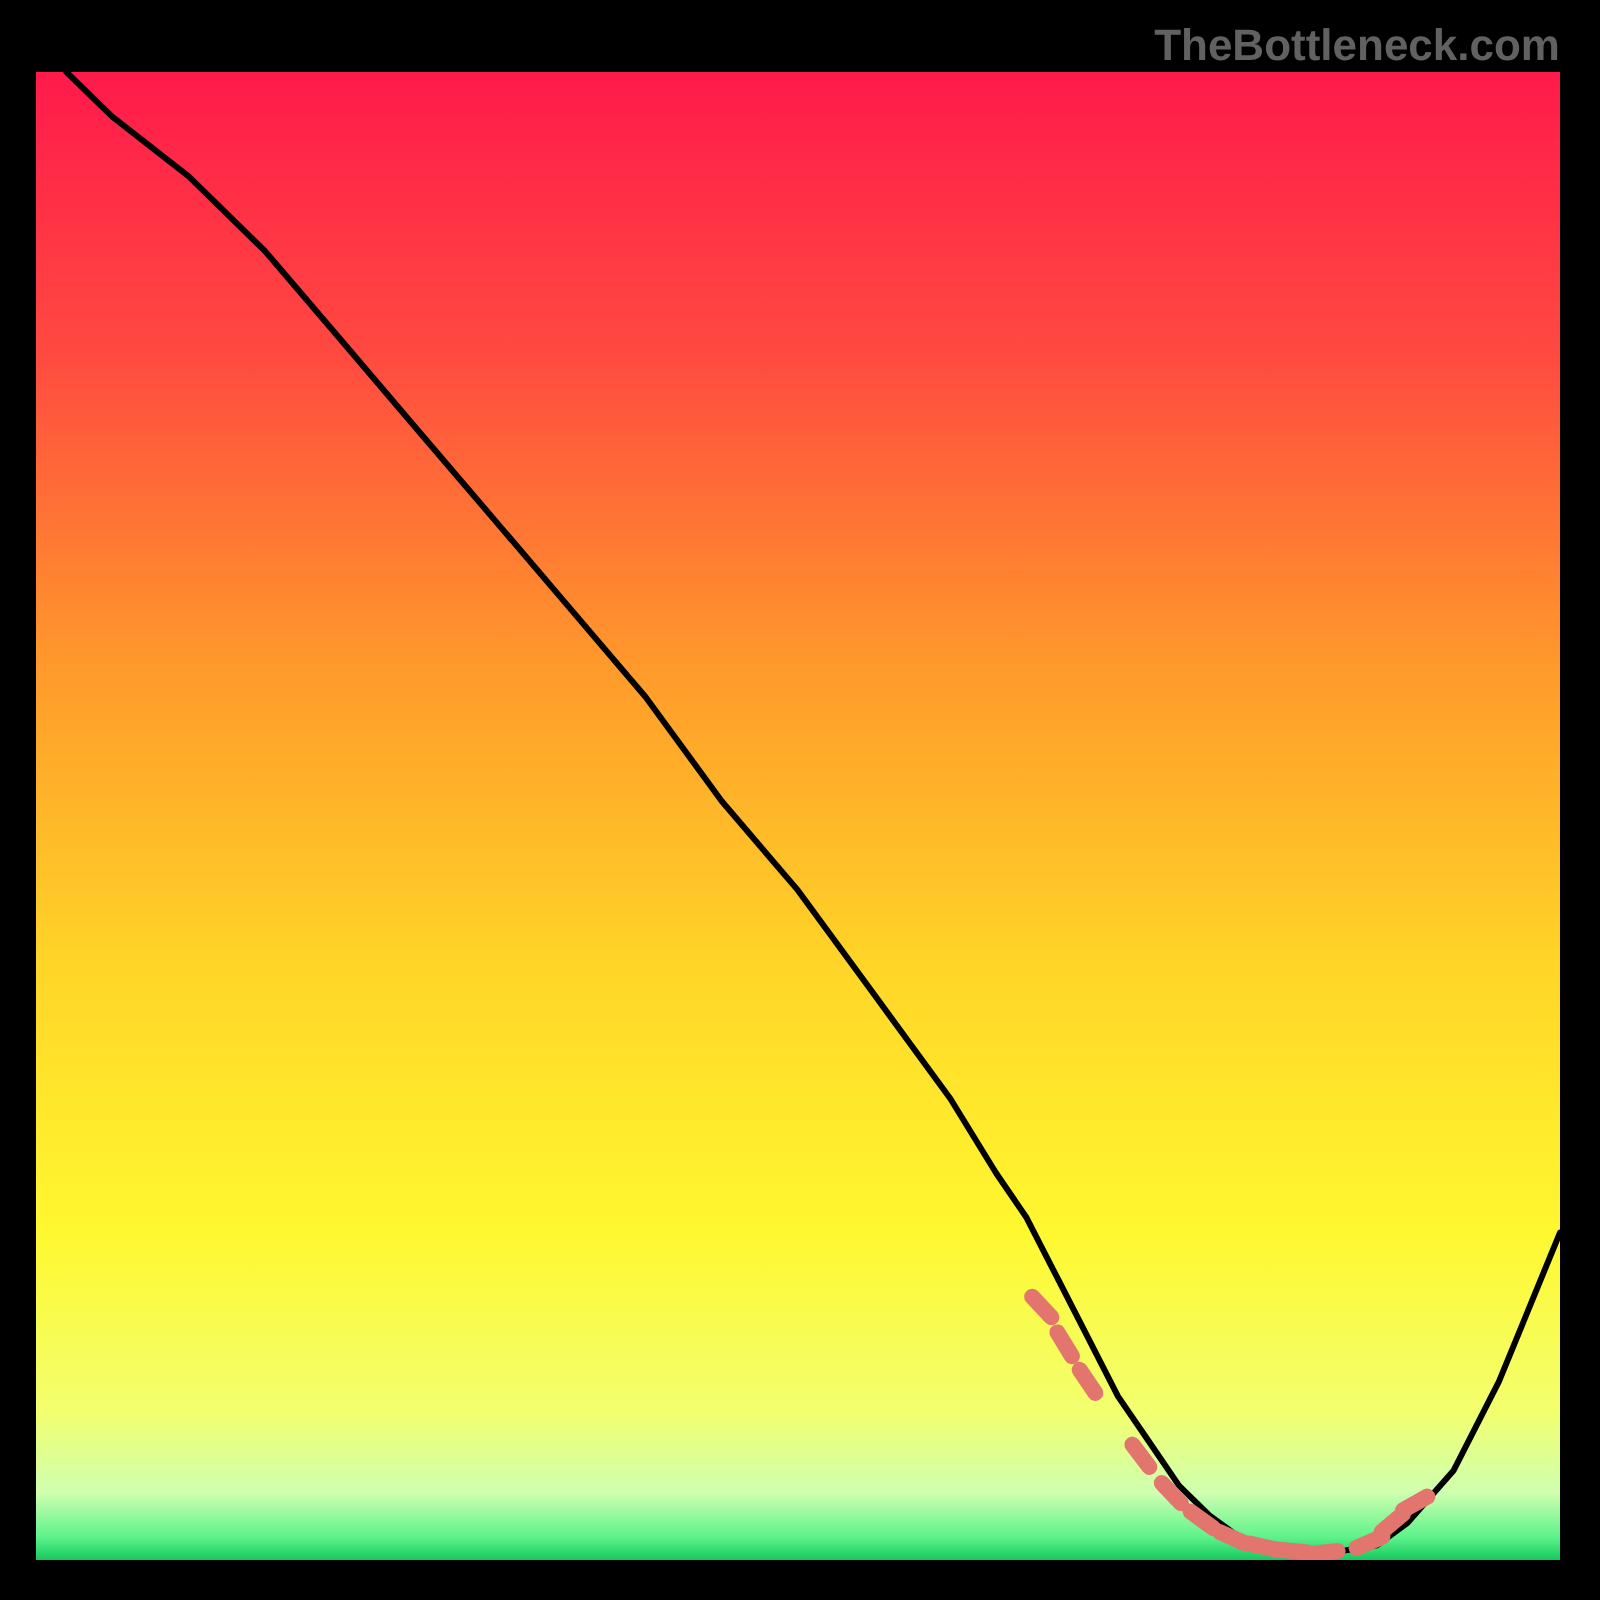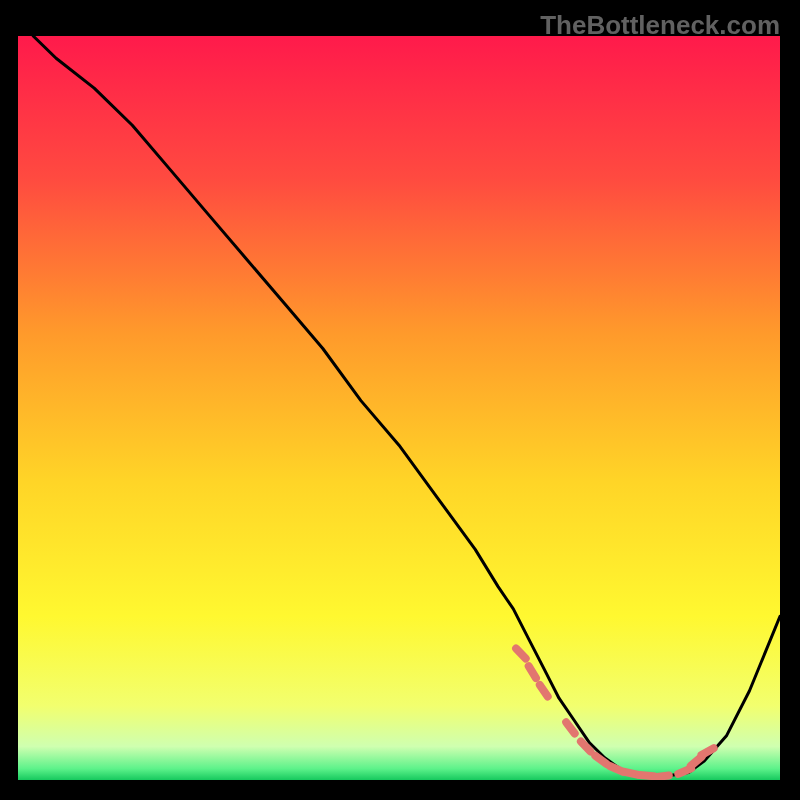--- a/index.html
+++ b/index.html
@@ -1,18 +1,18 @@
 <!DOCTYPE html>
 <html><head>
 <meta charset="utf-8">
 <style>
 html,body{margin:0;padding:0;width:800px;height:800px;background:#000;overflow:hidden}
 .wrap{width:800px;height:800px;position:relative}
 .plot{position:absolute;left:18px;top:36px;width:762px;height:744px}
-.watermark{position:absolute;top:10px;right:20px;font-family:Arial,Helvetica,sans-serif;font-size:26px;font-weight:600;color:#616161;letter-spacing:0}
+.watermark{position:absolute;top:10px;right:20px;font-family:Arial,Helvetica,sans-serif;font-size:22px;font-weight:600;color:#616161;letter-spacing:0}
 svg{display:block}
 </style>
 </head>
 <body>
 
 <div class="wrap">
   <div class="watermark">TheBottleneck.com</div>
   <svg class="plot" viewBox="0 0 762 744">
     <defs>
       <linearGradient id="bg" x1="0" y1="0" x2="0" y2="1">

